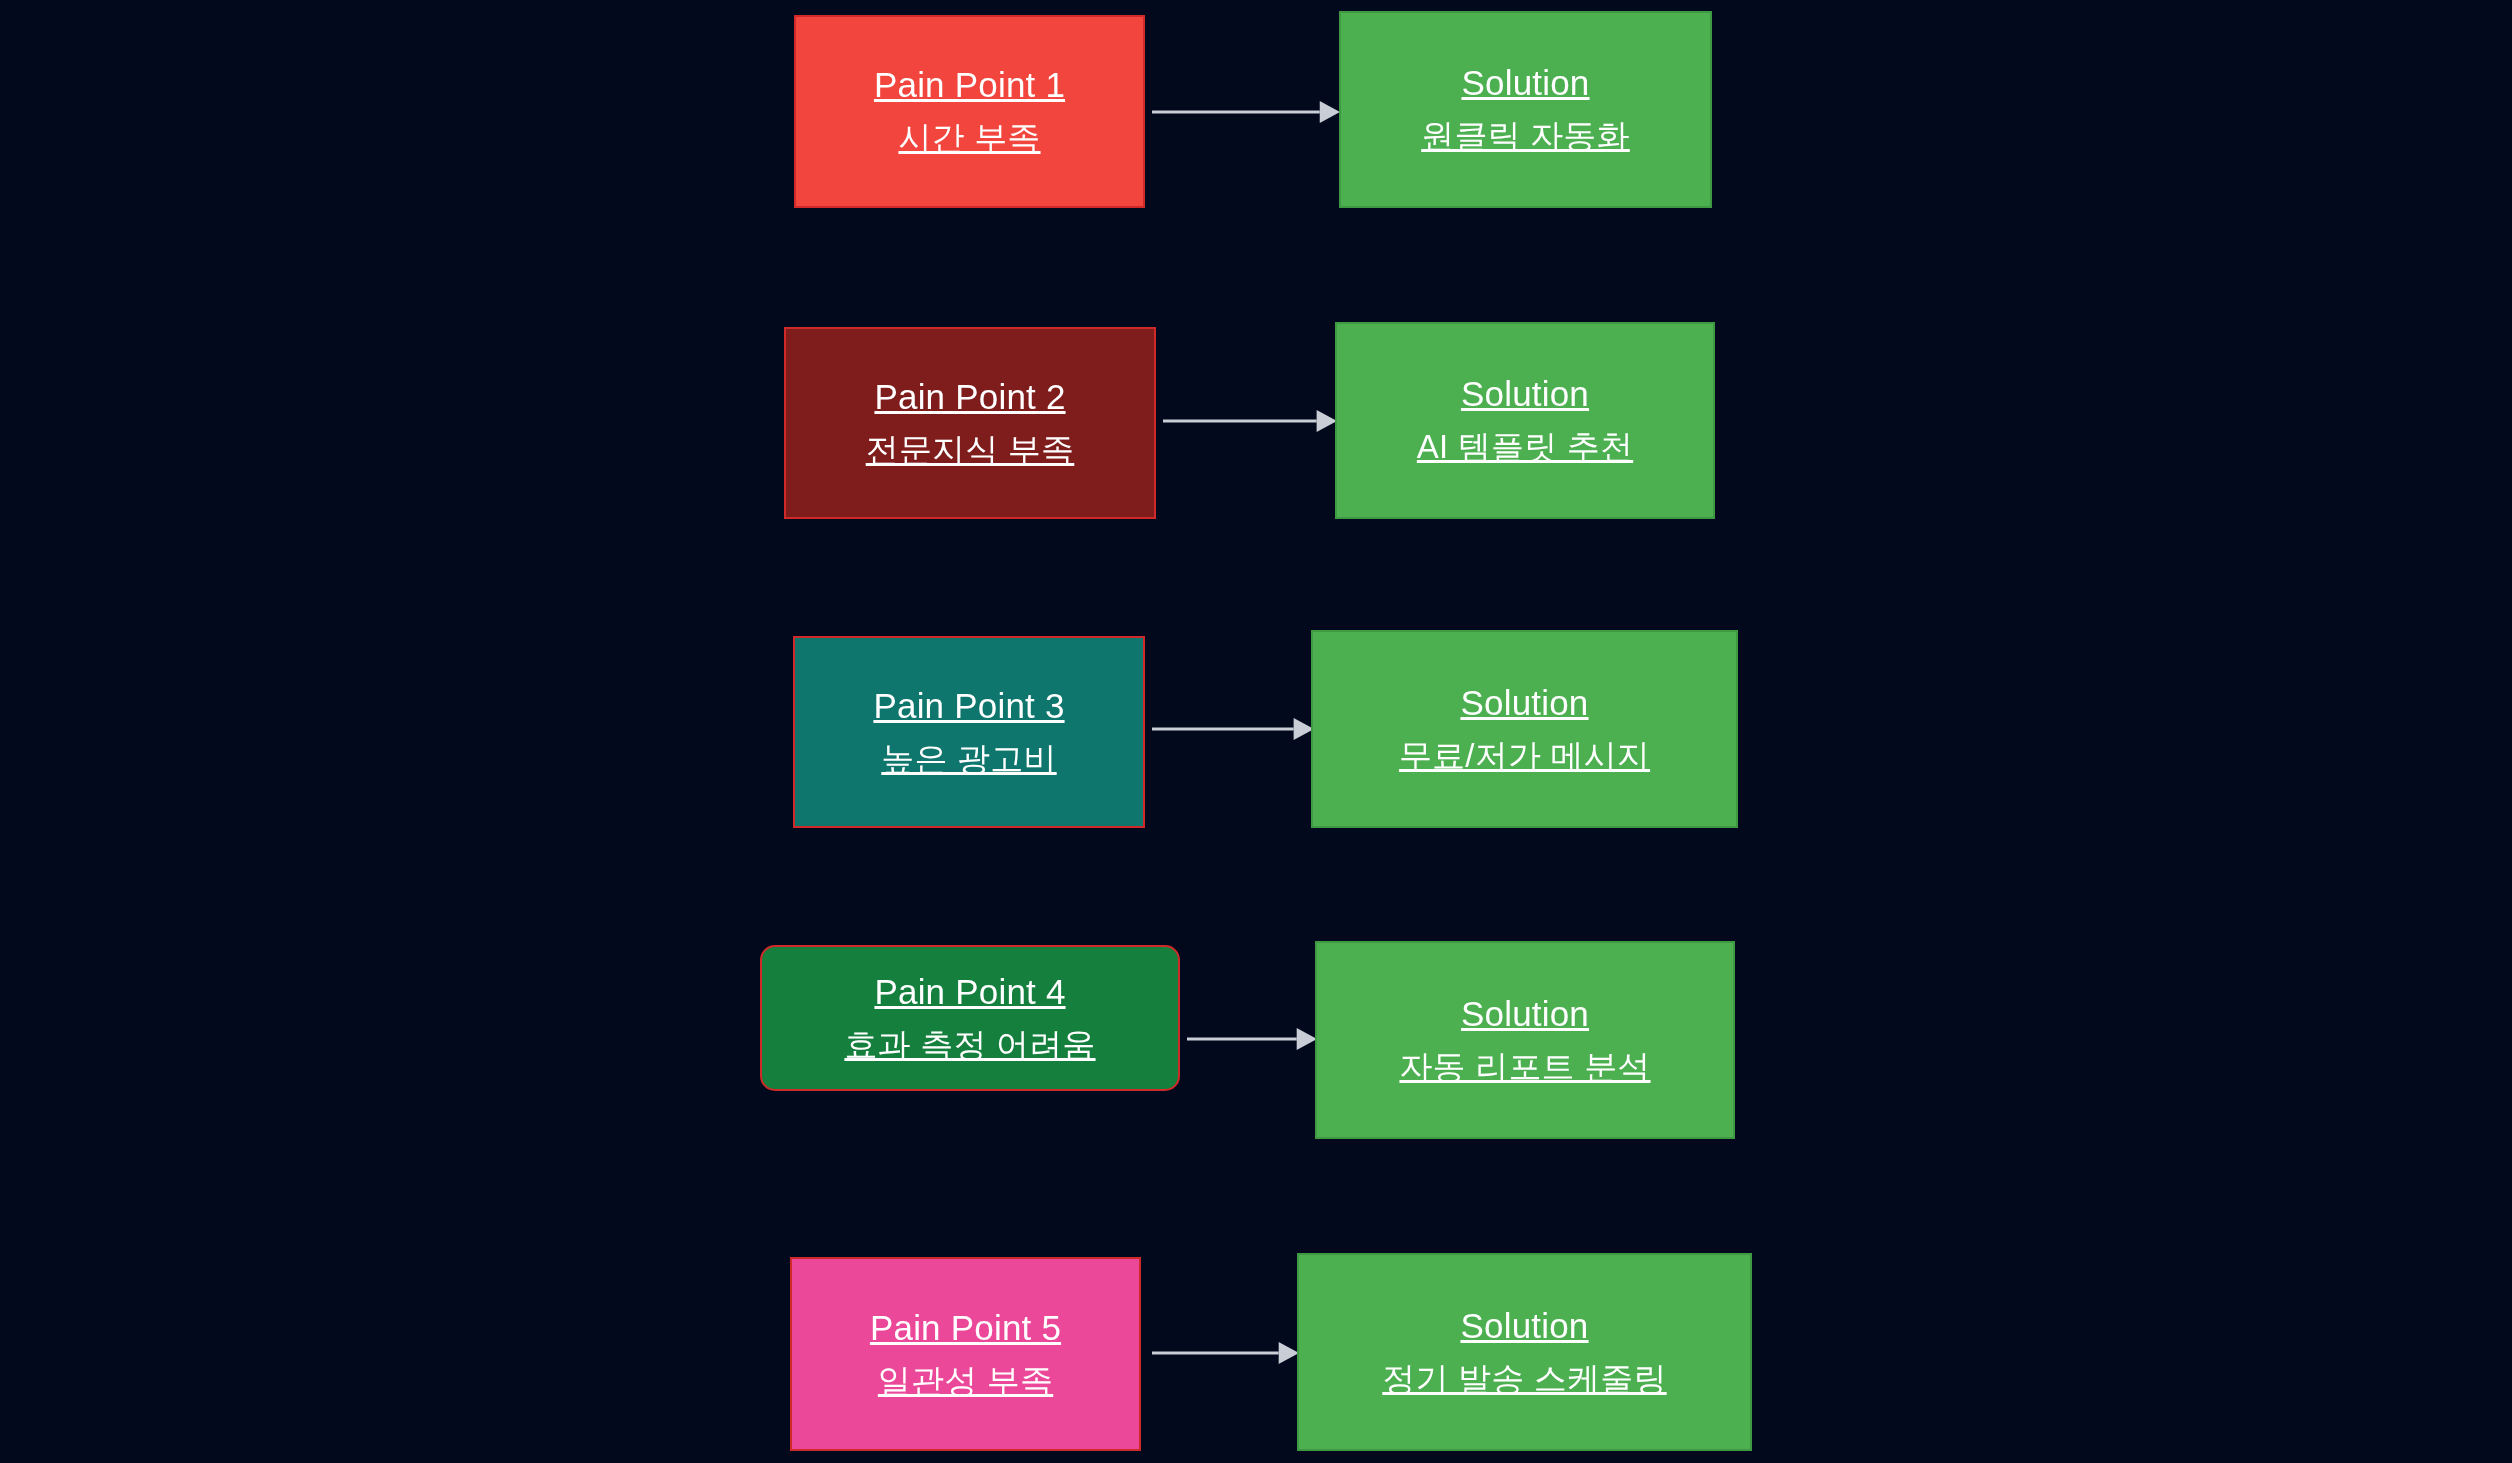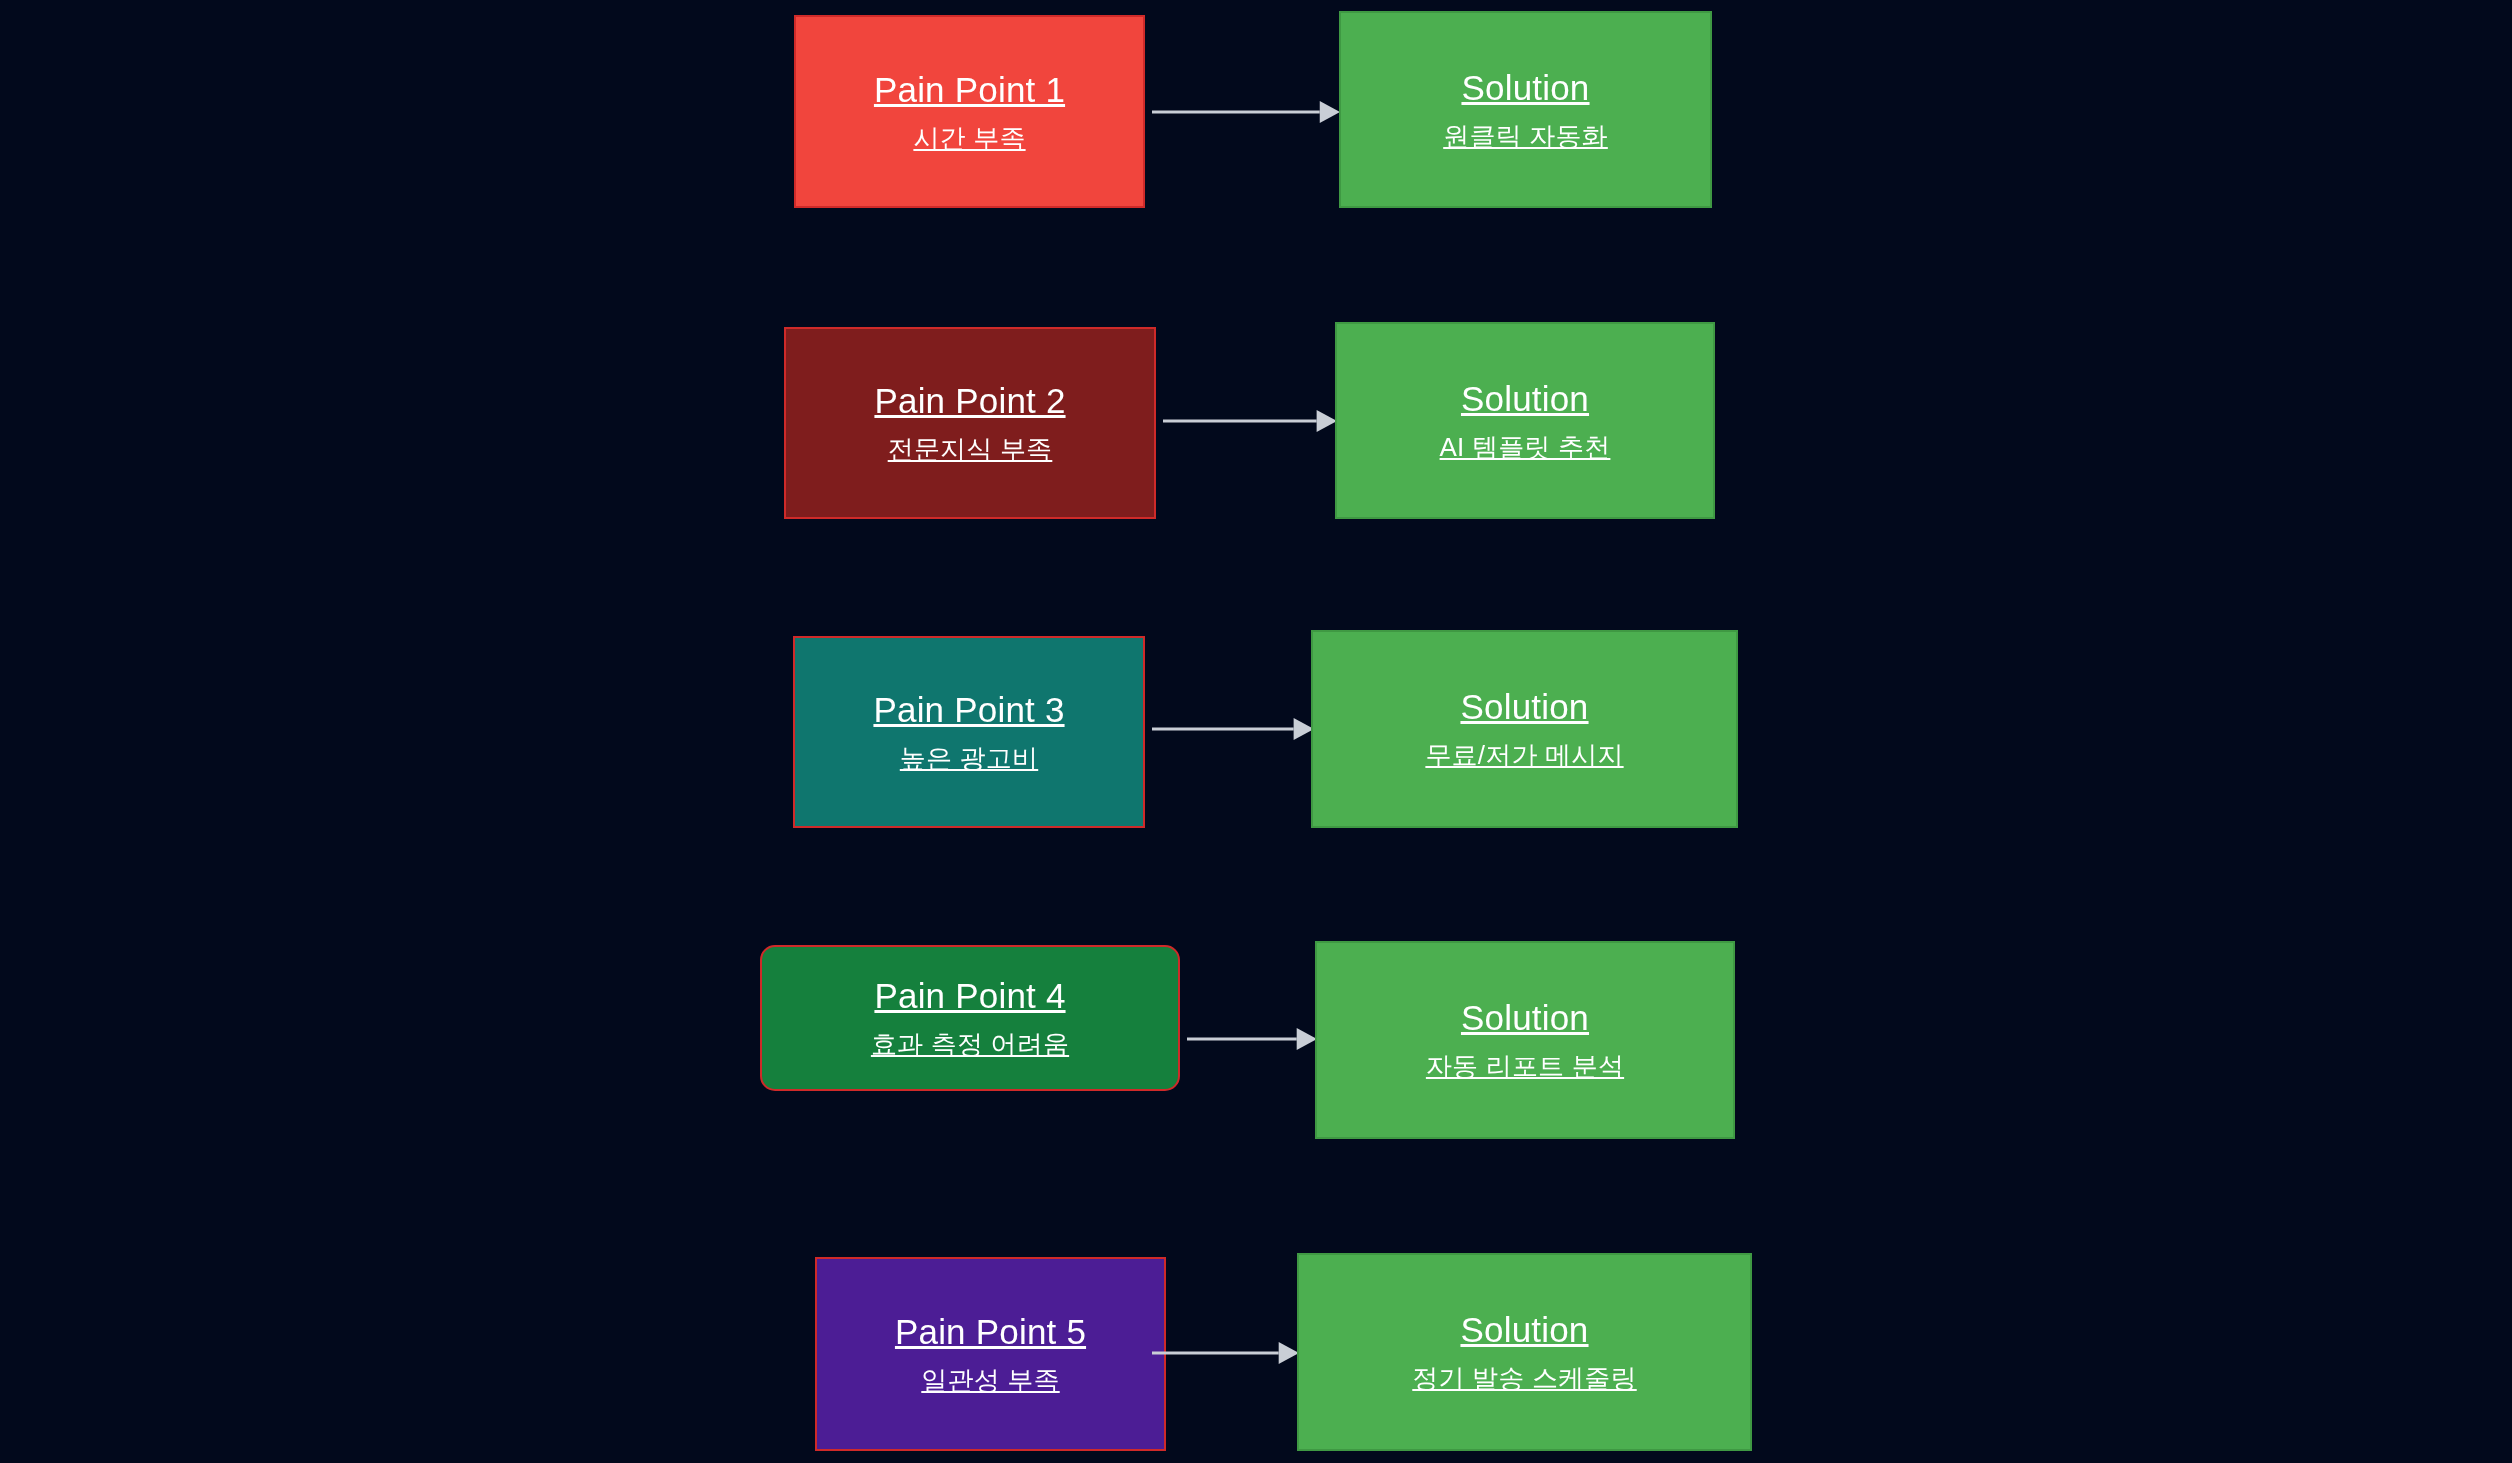--- a/index.html
+++ b/index.html
@@ -31,21 +31,21 @@
     line-height: 1.28;
     letter-spacing: 0.2px;
     text-decoration: underline;
   }
   .node .line1 {
     font-size: 35px;
     font-weight: 400;
     white-space: nowrap;
   }
   .node .line2 {
-    font-size: 26px;
+    font-size: 33px;
     font-weight: 400;
     white-space: nowrap;
     margin-top: 9px;
   }
   .pain {
     background: #f1453d;
     border: 2.8px solid #cf2a29;
   }
   .solution {
     background: #4caf50;
@@ -114,21 +114,21 @@
     <div class="arrow" style="left: 1187px; top: 1025px; width: 130px;">
       <svg width="130" height="28" viewBox="0 0 141 30">
         <line x1="0" y1="15" x2="119" y2="15" stroke="#c9ced6" stroke-width="3"></line>
         <polygon points="119,3 141,15 119,27" fill="#c9ced6"></polygon>
       </svg>
     </div>
     <div class="node solution" style="left: 1315px; top: 941px; width: 420px; height: 198px; background: rgb(76, 175, 80); border-color: rgb(63, 153, 67); color: rgb(255, 255, 255);">
       <div class="line1">Solution</div>
       <div class="line2">자동 리포트 분석</div>
     </div>
-    <div class="node pain" style="left: 815px; top: 1257px; width: 351px; height: 194px; background: #4c1d95; border-color: rgb(207, 42, 41); color: rgb(255, 255, 255);">
+    <div class="node pain" style="left: 790px; top: 1257px; width: 351px; height: 194px; background: #ec4899; border-color: rgb(207, 42, 41); color: rgb(255, 255, 255);">
       <div class="line1">Pain Point 5</div>
       <div class="line2">일관성 부족</div>
     </div>
     <div class="arrow" style="left: 1152px; top: 1339px; width: 147px;">
       <svg width="147" height="28" viewBox="0 0 159 30">
         <line x1="0" y1="15" x2="137" y2="15" stroke="#c9ced6" stroke-width="3"></line>
         <polygon points="137,3 159,15 137,27" fill="#c9ced6"></polygon>
       </svg>
     </div>
     <div class="node solution" style="left: 1297px; top: 1253px; width: 455px; height: 198px; background: rgb(76, 175, 80); border-color: rgb(63, 153, 67); color: rgb(255, 255, 255);">

